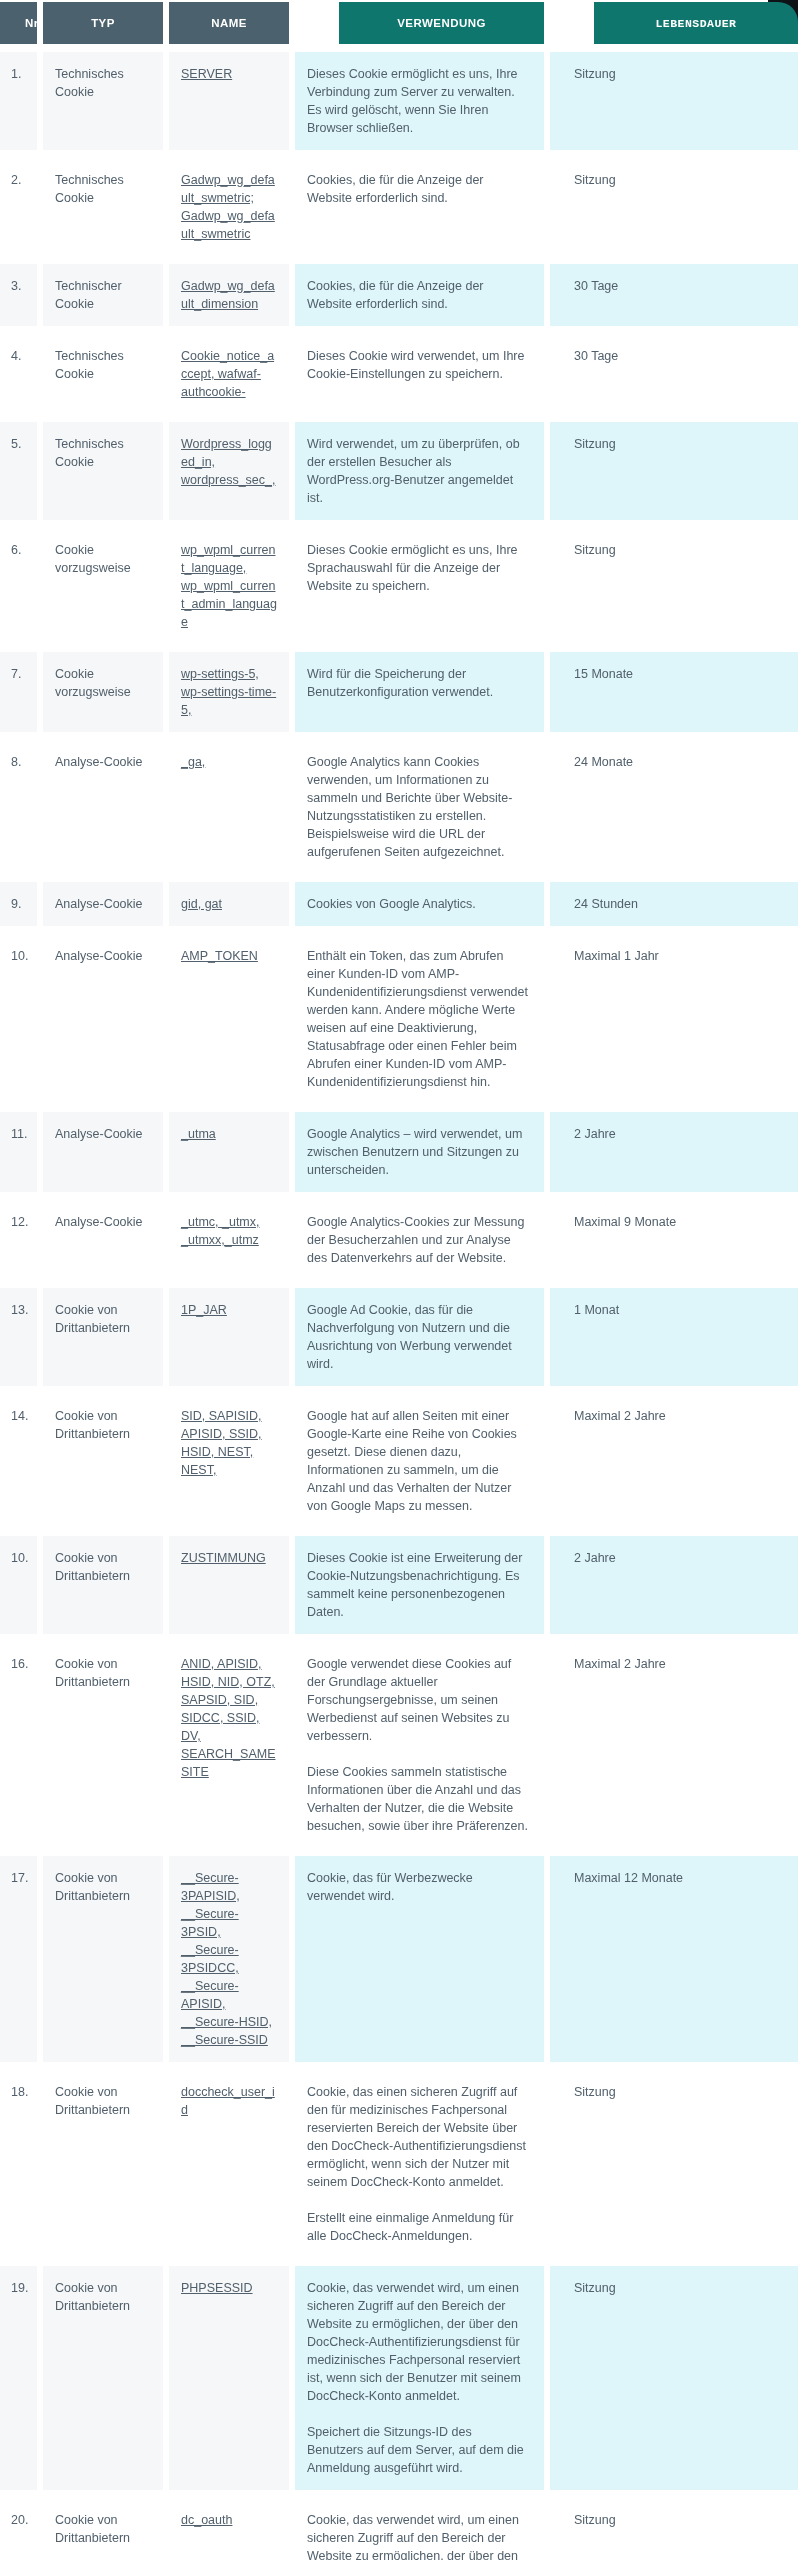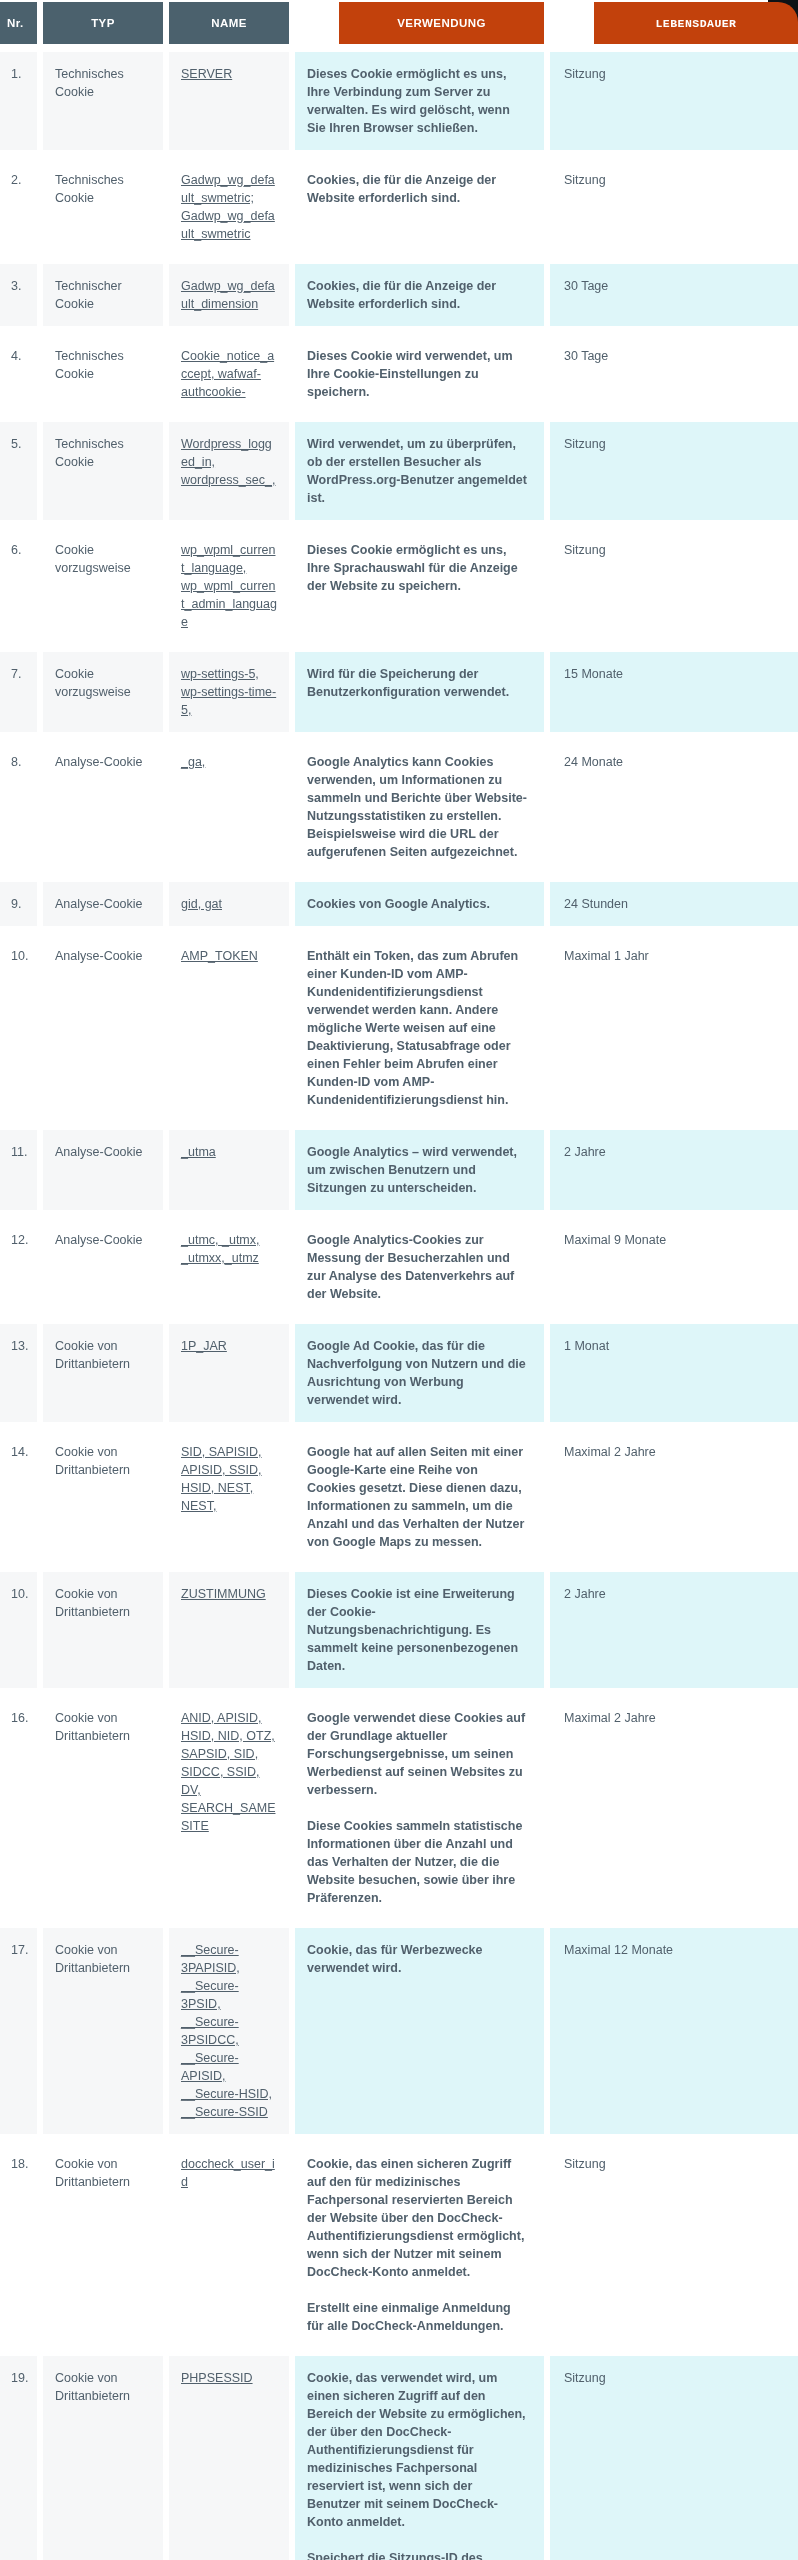--- a/index.html
+++ b/index.html
@@ -31,34 +31,34 @@
     height: 42px;
     display: flex;
     align-items: center;
     justify-content: center;
     color: #ffffff;
     font-size: 11.5px;
     font-weight: bold;
     letter-spacing: 0.04em;
   }
   .hcell.dark { background: #4b616d; }
-  .hcell.cyan { background: #c2410c; margin-left: 44px; }
-  .hcell.h-nr { justify-content: flex-start; padding-left: 7px; }
+  .hcell.cyan { background: #0f766e; margin-left: 44px; }
+  .hcell.h-nr { justify-content: flex-start; padding-left: 25px; }
   .hcell.h-leben { border-top-right-radius: 20px; font-family: Liberation Mono, monospace; }
   .cell {
     padding: 13px 12px;
     font-size: 12.5px;
     line-height: 1.44;
     color: #51606c;
     background: transparent;
   }
   .cell.c-nr { padding-left: 11px; padding-right: 2px; }
   .cell.c-name { overflow-wrap: anywhere; word-break: break-word; text-decoration: underline; }
-  .cell.c-verw { white-space: pre-line; padding-right: 16px; font-weight: bold; }
-  .cell.c-leben { padding-left: 14px; }
+  .cell.c-verw { white-space: pre-line; padding-right: 16px; }
+  .cell.c-leben { padding-left: 24px; }
   .row.odd .g { background: #f6f7f8; }
   .row.odd .c { background: #def6f9; }
 </style>
 </head>
 <body>
 
 <div class="corner-accent"></div>
 
 <div class="cookie-table">
   <div class="hrow">

